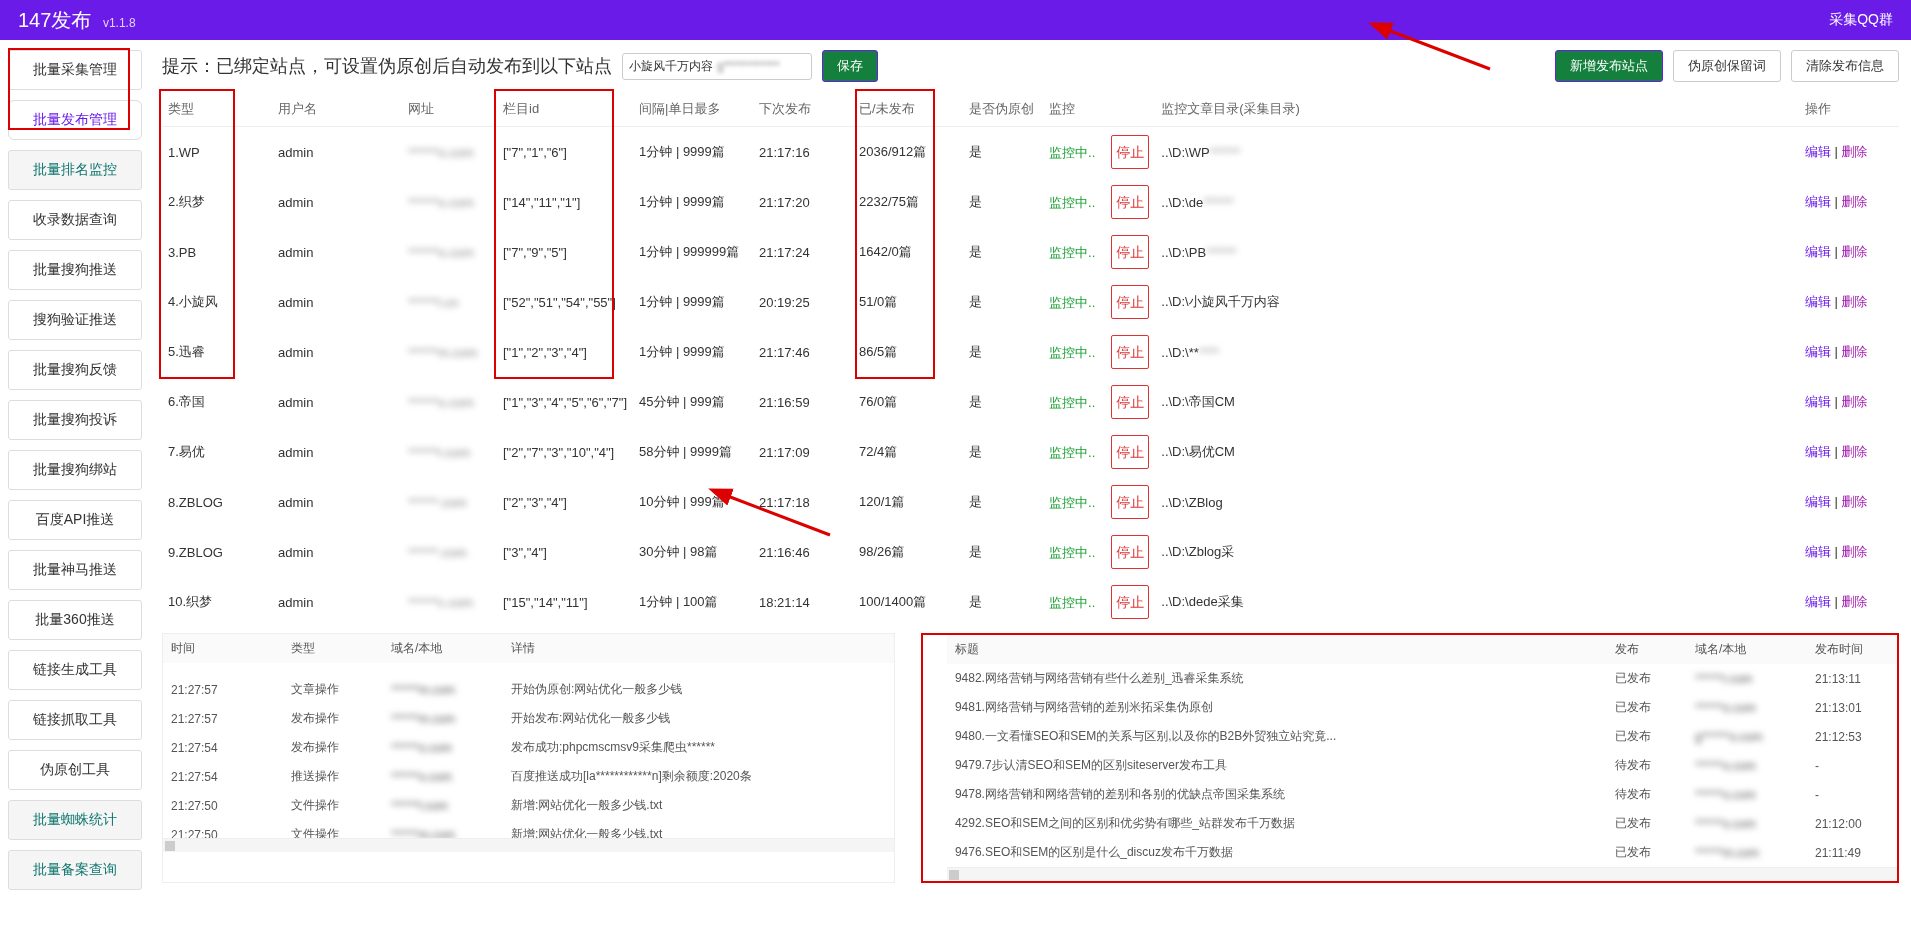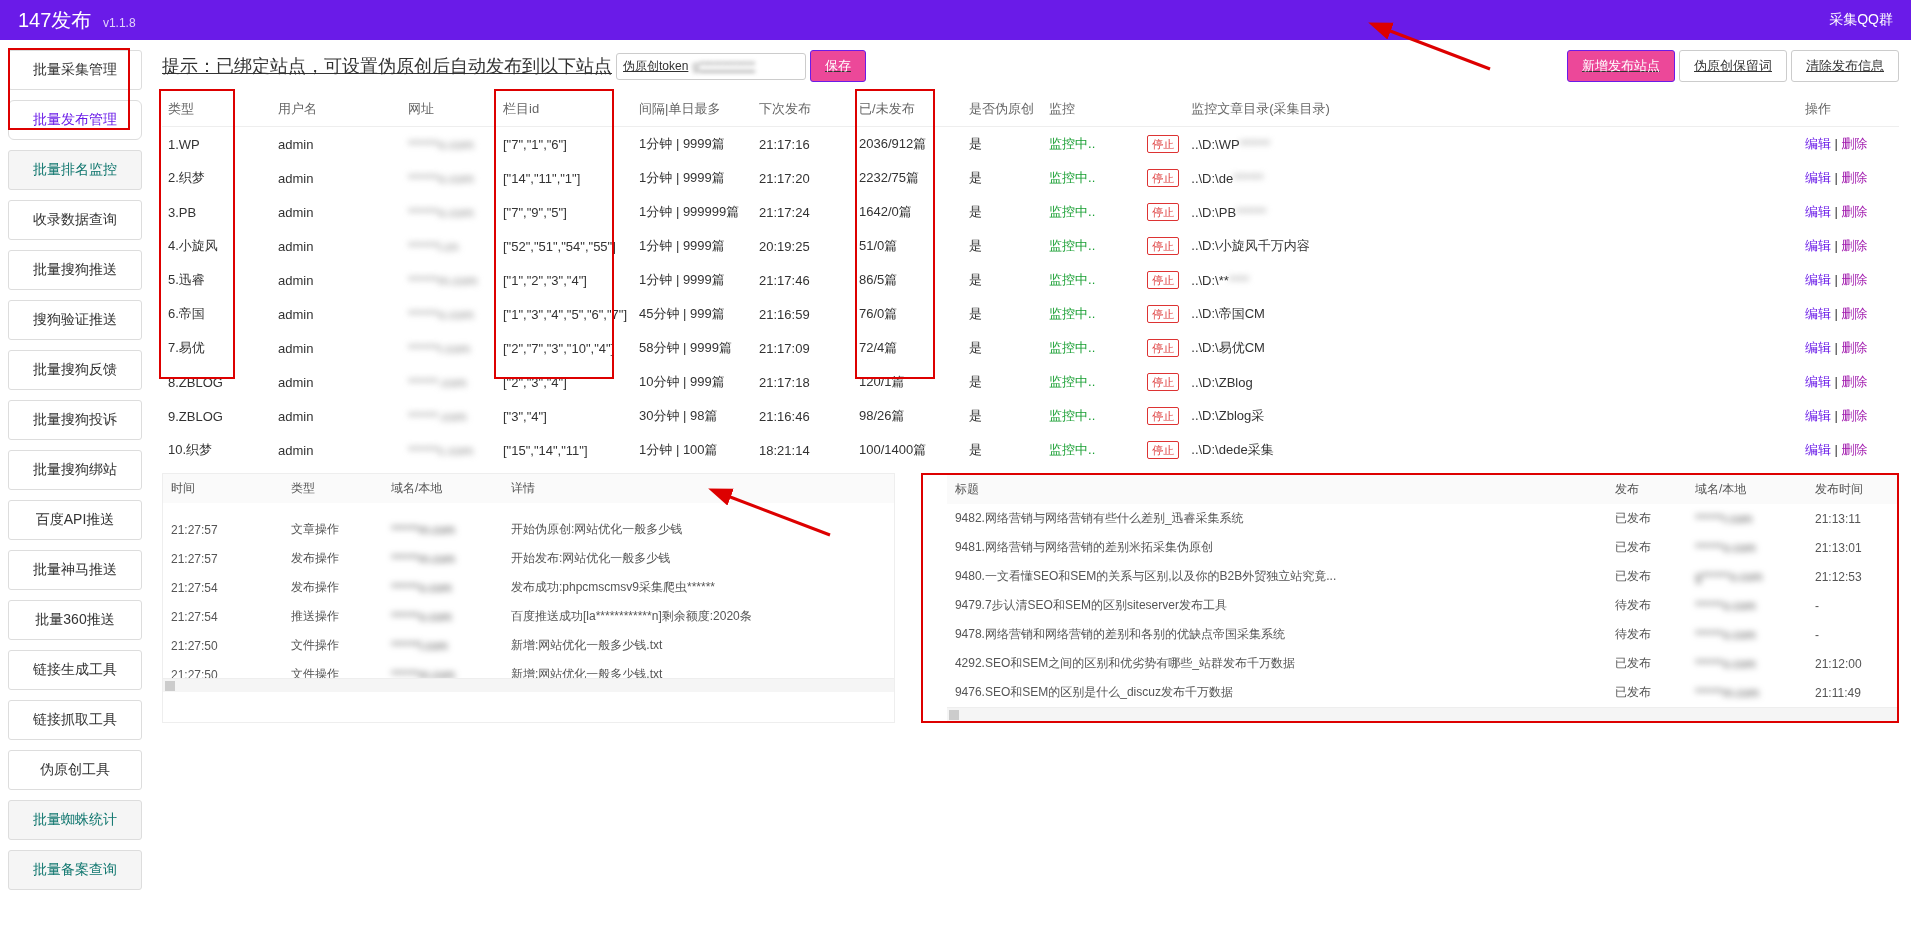--- a/index.html
+++ b/index.html
@@ -7,33 +7,33 @@
 .topbar { background: #6a1be8; color: #fff; height: 40px; display: flex; align-items: center; padding: 0 18px; justify-content: space-between; }
 .topbar .brand { font-size: 20px; font-weight: 500; }
 .topbar .brand small { font-size: 12px; margin-left: 6px; opacity: .8; }
 .topbar .right { font-size: 14px; }
 .main { display: flex; }
 .sidebar { width: 150px; padding: 10px 8px; }
 .sidebar button { display: block; width: 100%; padding: 10px 0; margin-bottom: 10px; background: #fff; border: 1px solid #ddd; border-radius: 3px; font-size: 14px; cursor: pointer; color: #333; }
 .sidebar button.active { color: #6a1be8; border-radius: 6px; }
 .sidebar button.disabled { color: #0f766e; background: #f5f5f5; }
 .content { flex: 1; padding: 10px 12px 0 12px; overflow: hidden; }
-.headerrow { display: flex; align-items: center; gap: 4px; margin-bottom: 10px; text-decoration: underline; }
+.headerrow { display: flex; align-items: center; gap: 10px; margin-bottom: 10px; }
 .headerrow .tip { font-size: 18px; color: #333; flex-shrink: 0; }
 .headerrow .tokenbox { border: 1px solid #ccc; border-radius: 3px; padding: 4px 6px; font-size: 12px; width: 190px; display: flex; align-items: center; gap: 4px; }
 .headerrow .blurval { filter: blur(2px); color: #888; flex: 1; overflow: hidden; }
 .btn { padding: 6px 14px; border-radius: 3px; border: 1px solid #ccc; background: #fff; cursor: pointer; font-size: 13px; }
-.btn.primary { background: #ec4899; color: #fff; border-color: #6a1be8; }
+.btn.primary { background: #15803d; color: #fff; border-color: #6a1be8; }
 .btn.ghost { background: #fff; color: #333; }
 .spacer { flex: 1; }
 .table { width: 100%; border-collapse: collapse; }
 .table th, .table td { text-align: left; padding: 8px 6px; font-size: 13px; font-weight: normal; white-space: nowrap; overflow: hidden; text-overflow: ellipsis; }
 .table th { color: #666; border-bottom: 1px solid #eee; }
 .monitor { color: #1aa034; font-size: 13px; margin-right: 16px; }
-.stopbtn { display: inline-block; border: 1px solid #d33; color: #d33; font-size: 11px; padding: 0 4px; border-radius: 2px; line-height: 16px; margin-left: 36px; }
+.stopbtn { display: inline-block; border: 1px solid #d33; color: #d33; font-size: 14px; padding: 8px 4px; border-radius: 2px; line-height: 16px; }
 .actlink { color: #6a1be8; cursor: pointer; }
 .dellink { color: #a21caf; cursor: pointer; }
 .blurcell { filter: blur(3px); color: #888; }
 .logs { display: flex; gap: 26px; margin-top: 6px; }
 .logpanel { flex: 1; border: 1px solid #eee; }
 .logpanel.right { flex: 1.3; }
 .logpanel table { width: 100%; border-collapse: collapse; table-layout: fixed; }
 .logpanel th, .logpanel td { padding: 6px 8px; font-size: 12px; text-align: left; color: #555; white-space: nowrap; overflow: hidden; text-overflow: ellipsis; }
 .logpanel th { background: #fafafa; font-weight: normal; }
 .scrollhint { height: 14px; background: #f5f5f5; border-top: 1px solid #eee; position: relative; }
@@ -75,21 +75,21 @@
       <button class="">链接抓取工具</button>
       <button class="">伪原创工具</button>
       <button class="disabled">批量蜘蛛统计</button>
       <button class="disabled">批量备案查询</button>
     </div>
 
   <div class="content">
     <div class="headerrow">
       <div class="tip">提示：已绑定站点，可设置伪原创后自动发布到以下站点</div>
       <div class="tokenbox">
-        <span>伪原创token</span>
+        <span>小旋风千万内容</span>
         <span class="blurval">g************</span>
       </div>
       <button class="btn primary">保存</button>
       <div class="spacer"></div>
       <button class="btn primary">新增发布站点</button>
       <button class="btn ghost">伪原创保留词</button>
       <button class="btn ghost">清除发布信息</button>
     </div>
 
     <div class="maingrid">

